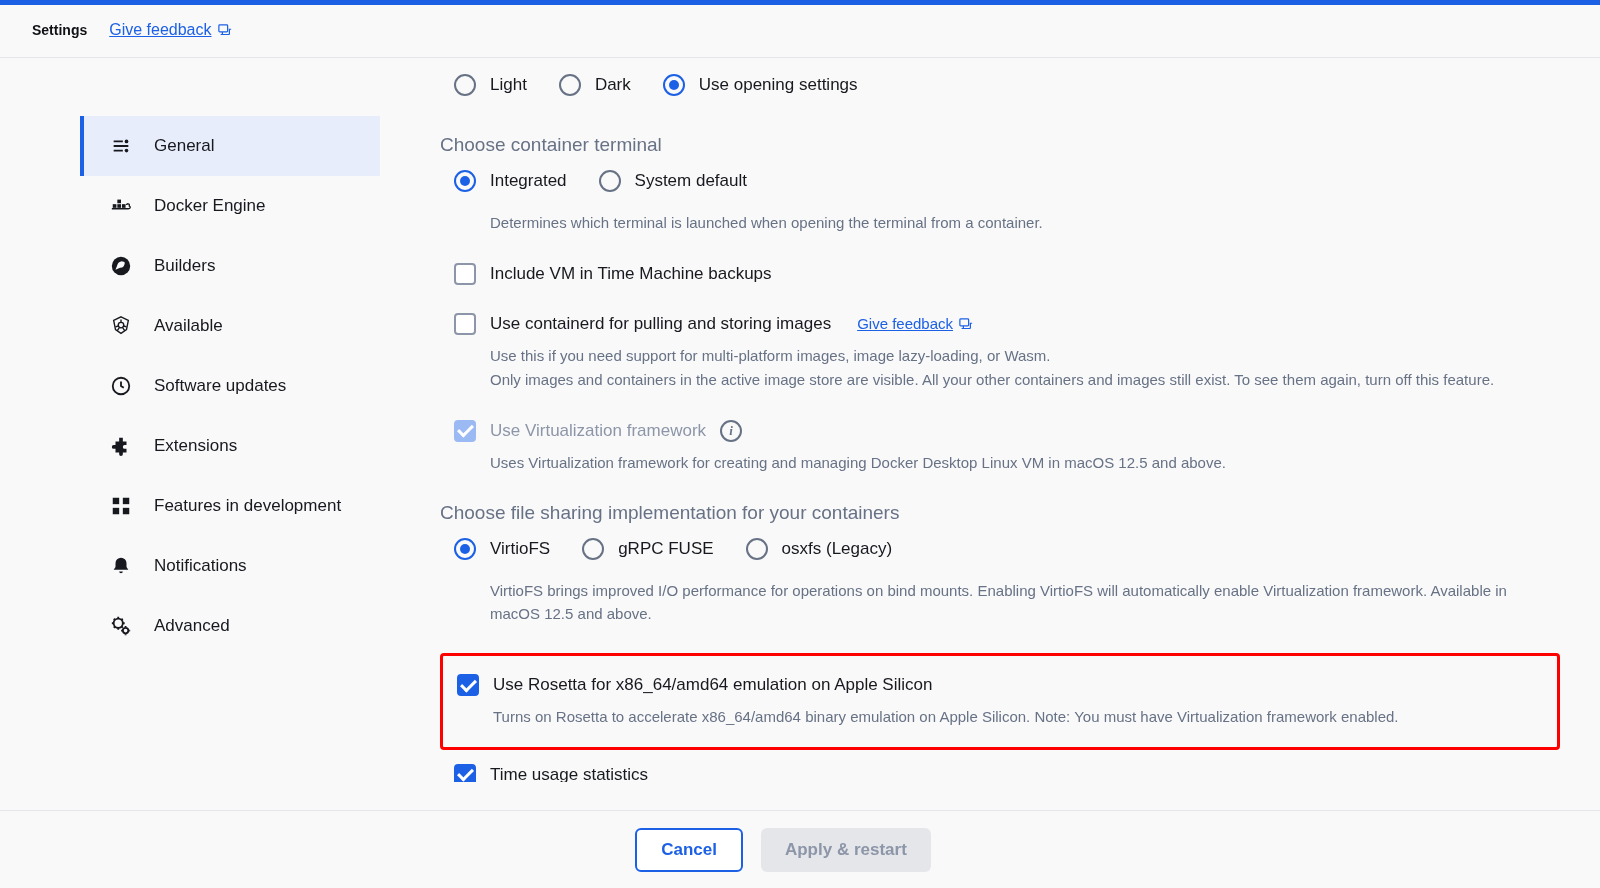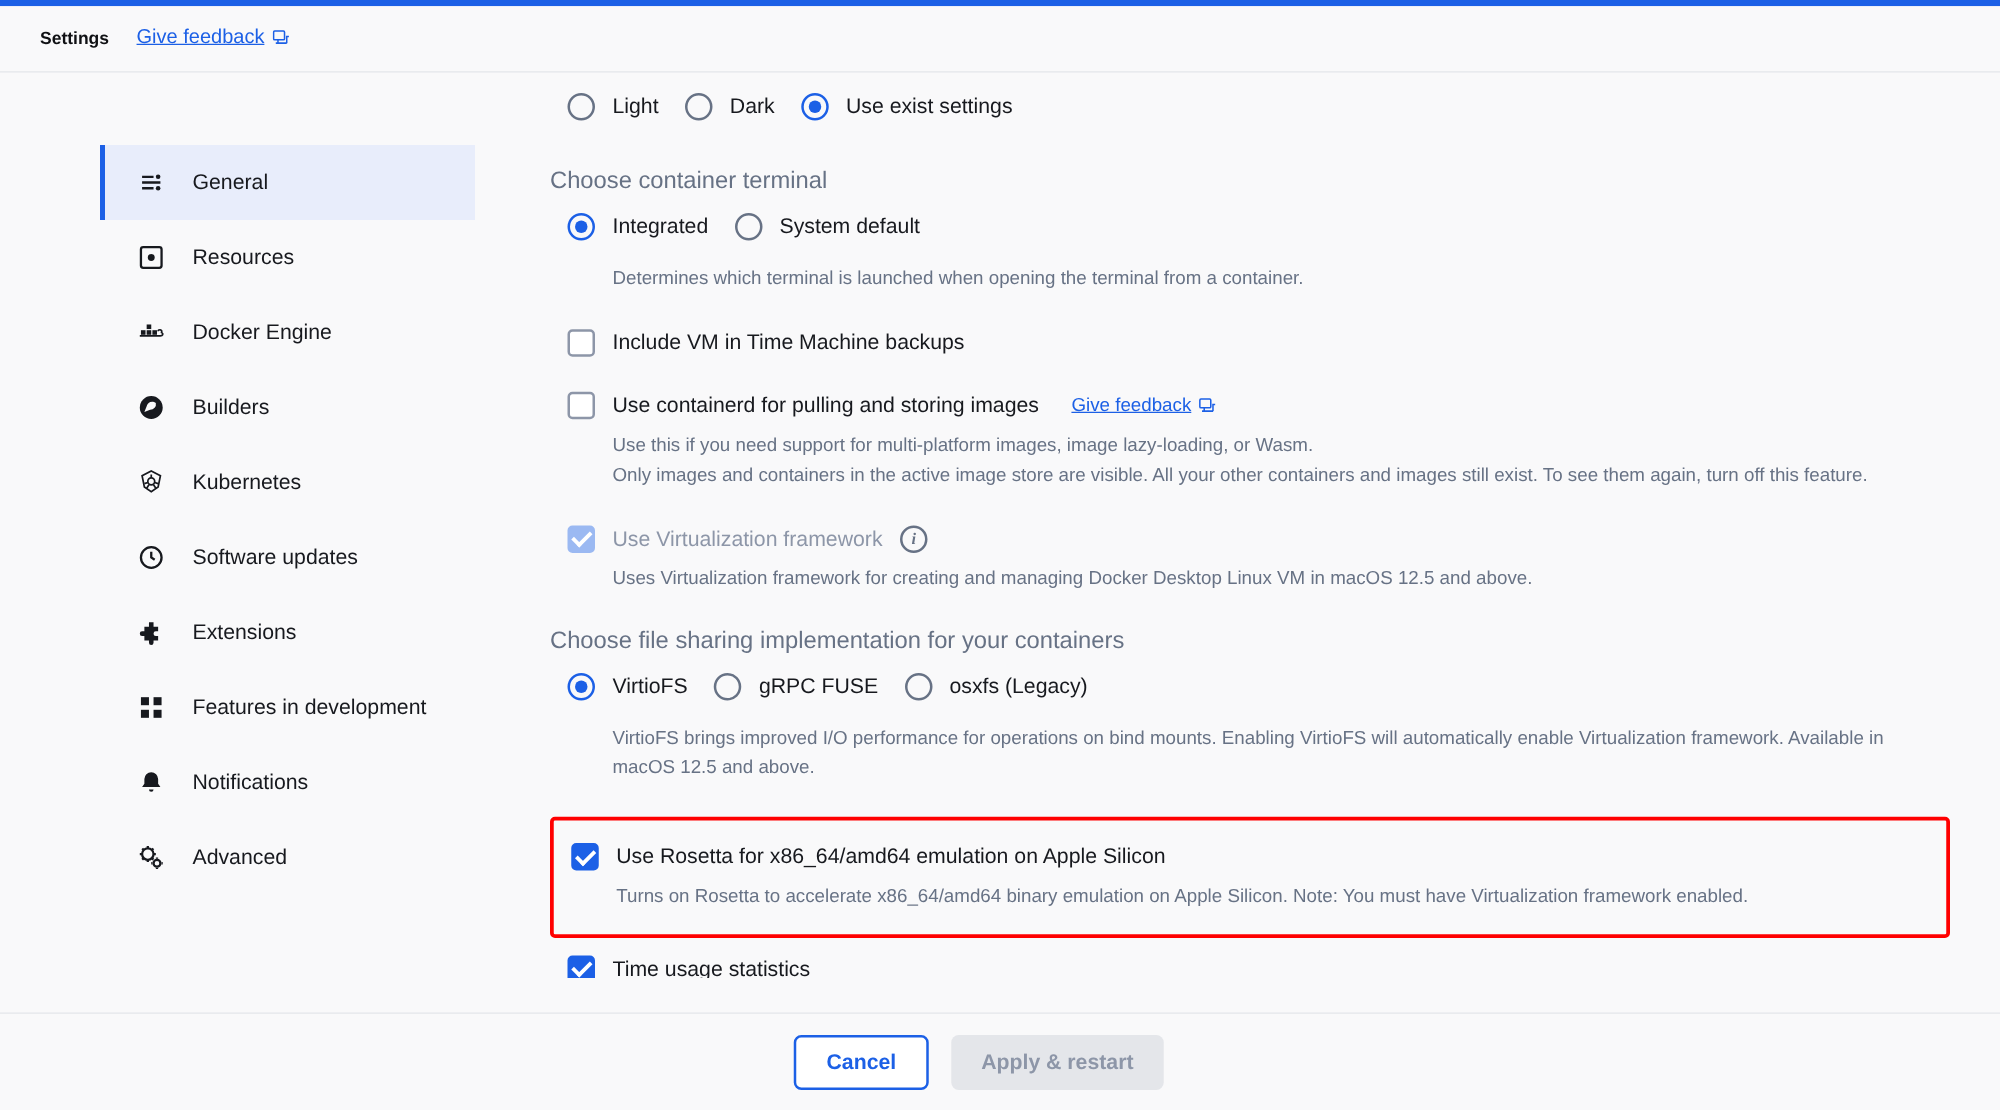--- a/index.html
+++ b/index.html
@@ -97,21 +97,21 @@
 
   .radio-row, .check-row {
     display: flex;
     align-items: center;
     gap: 14px;
     margin-bottom: 10px;
   }
   .radio-group {
     display: flex;
     align-items: center;
-    gap: 21px;
+    gap: 32px;
     margin-left: 14px;
     margin-bottom: 10px;
   }
   .radio {
     width: 22px; height: 22px;
     border: 2px solid #677285;
     border-radius: 50%;
     display: inline-flex;
     align-items: center;
     justify-content: center;
@@ -269,29 +269,20 @@
             <path d="M4 6h10v2H4zM4 11h16v2H4zM4 16h10v2H4z"></path>
             <circle cx="18" cy="7" r="2"></circle>
             <circle cx="18" cy="17" r="2"></circle>
           </svg>
         </span>
         <span>General</span>
       </div>
       <div class="sidebar-item">
         <span class="sidebar-icon">
           <svg viewBox="0 0 24 24" fill="currentColor">
-            <rect x="3" y="3" width="18" height="18" rx="2" stroke="currentColor" stroke-width="2" fill="none"></rect>
-            <circle cx="12" cy="12" r="3"></circle>
-          </svg>
-        </span>
-        <span>Resources</span>
-      </div>
-      <div class="sidebar-item">
-        <span class="sidebar-icon">
-          <svg viewBox="0 0 24 24" fill="currentColor">
             <rect x="3" y="10" width="4" height="4"></rect>
             <rect x="8" y="10" width="4" height="4"></rect>
             <rect x="13" y="10" width="4" height="4"></rect>
             <rect x="8" y="5" width="4" height="4"></rect>
             <path d="M2 15 h18 c2 0 3-2 1-3 c1-3-3-3-3-1" fill="none" stroke="currentColor" stroke-width="1.5"></path>
           </svg>
         </span>
         <span>Docker Engine</span>
       </div>
       <div class="sidebar-item">
@@ -304,21 +295,21 @@
         <span>Builders</span>
       </div>
       <div class="sidebar-item">
         <span class="sidebar-icon">
           <svg viewBox="0 0 24 24" fill="currentColor">
             <path d="M12 2l8 4-2 10-6 4-6-4L4 6z" stroke="currentColor" stroke-width="1.5" fill="none"></path>
             <circle cx="12" cy="11" r="3" fill="none" stroke="currentColor" stroke-width="1.5"></circle>
             <path d="M12 8v-3M9 12l-3 1M15 12l3 1M10 14l-2 3M14 14l2 3" stroke="currentColor" stroke-width="1.5"></path>
           </svg>
         </span>
-        <span>Kubernetes</span>
+        <span>Available</span>
       </div>
       <div class="sidebar-item">
         <span class="sidebar-icon">
           <svg viewBox="0 0 24 24" fill="none" stroke="currentColor" stroke-width="2">
             <circle cx="12" cy="12" r="9"></circle>
             <path d="M12 7v5l3 2"></path>
           </svg>
         </span>
         <span>Software updates</span>
       </div>
@@ -369,21 +360,21 @@
           <div class="radio-row">
             <span class="radio"></span>
             <span class="radio-label">Light</span>
           </div>
           <div class="radio-row">
             <span class="radio"></span>
             <span class="radio-label">Dark</span>
           </div>
           <div class="radio-row">
             <span class="radio checked"></span>
-            <span class="radio-label">Use exist settings</span>
+            <span class="radio-label">Use opening settings</span>
           </div>
         </div>
     </div>
 
     <div class="block">
       <p class="section-label">Choose container terminal</p>
       <div class="radio-group" id="terminal-radios">
           <div class="radio-row">
             <span class="radio checked"></span>
             <span class="radio-label">Integrated</span>

